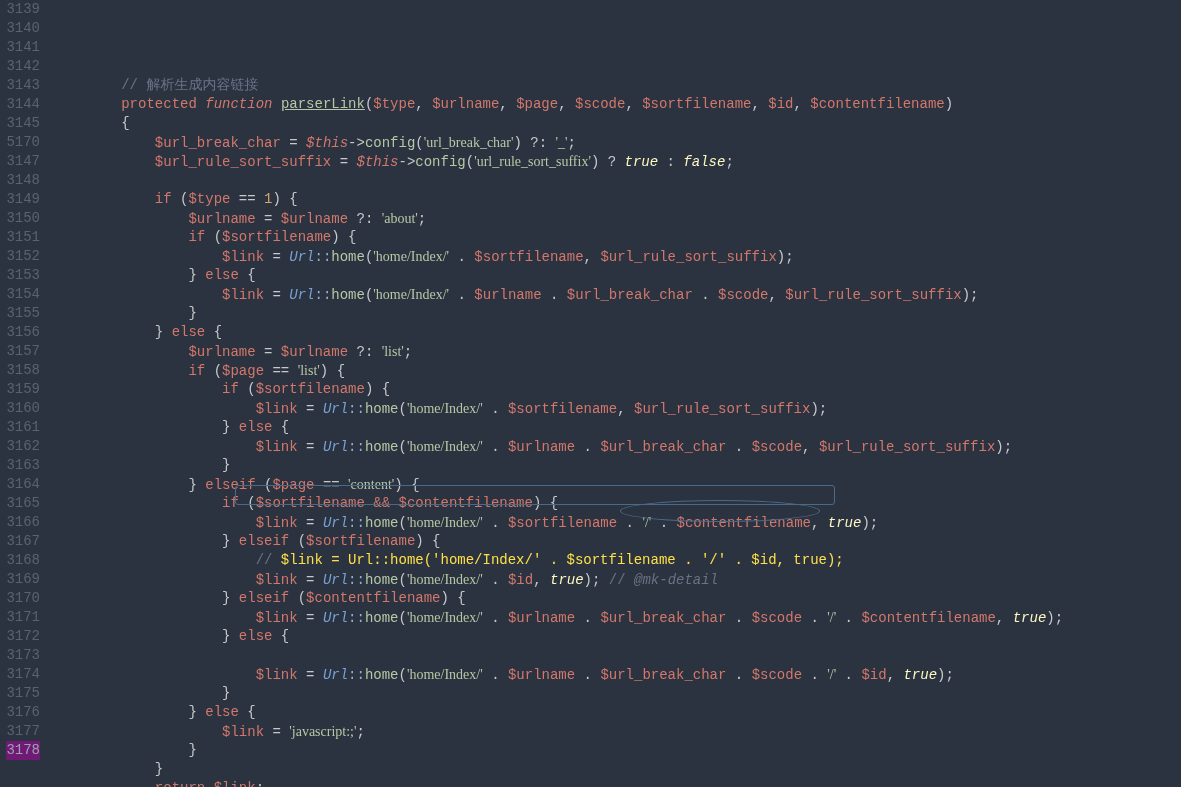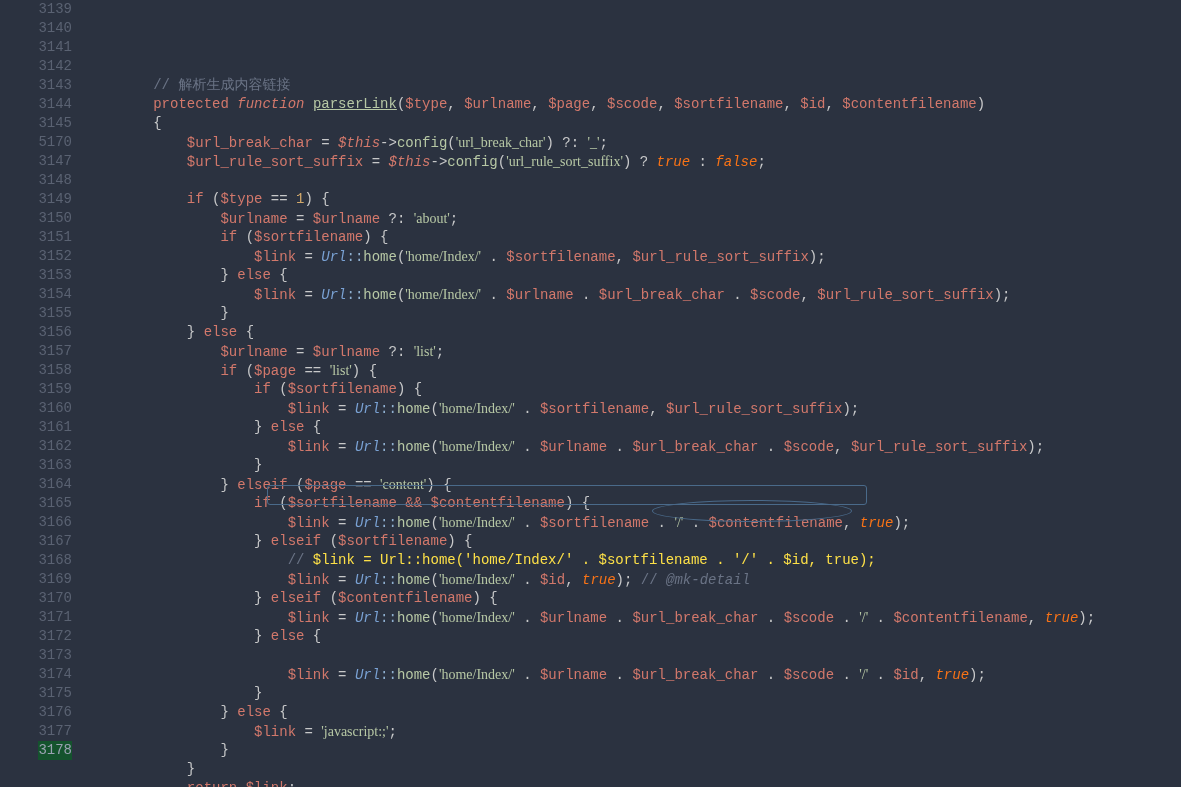--- a/index.html
+++ b/index.html
@@ -17,45 +17,44 @@
   display: flex;
   height: 100%;
 }
 .gutter {
   background: #2b3240;
   color: #5a6272;
   text-align: right;
   padding: 0 10px 0 6px;
   user-select: none;
   min-width: 50px;
-  margin-left: 32px;
 }
 .gutter .ln {
   height: 19px;
 }
 .gutter .ln.active {
-  background: #14532d;
+  background: #701a75;
   color: #9aa2b2;
 }
 .code {
   flex: 1;
   padding-left: 4px;
   white-space: pre;
   position: relative;
 }
 .line { height: 19px; }
 .c-comment { color: #6a7385; }
 .c-keyword { color: #d2786b; }
 .c-keyword-it { color: #d2786b; font-style: italic; }
 .c-func { color: #b7c8a5; text-decoration: underline; }
 .c-var { color: #d2786b; }
 .c-class { color: #7aa2d4; font-style: italic; }
 .c-method { color: #b7c8a5; }
 .c-string { color: #b7c8a5; font-family: Liberation Serif, serif; }
-.c-const { color: #f97316; font-style: italic; text-align: right; }
+.c-const { color: #fef9c3; font-style: italic; text-align: right; }
 .c-num { color: #d2a96b; }
 .c-op { color: #8fb0d0; }
 .c-it { font-style: italic; }
 .c-commentcode { color: #fde047; }
 .annot1 {
   position: absolute;
   left: 185px;
   top: 485px;
   width: 600px;
   height: 20px;

